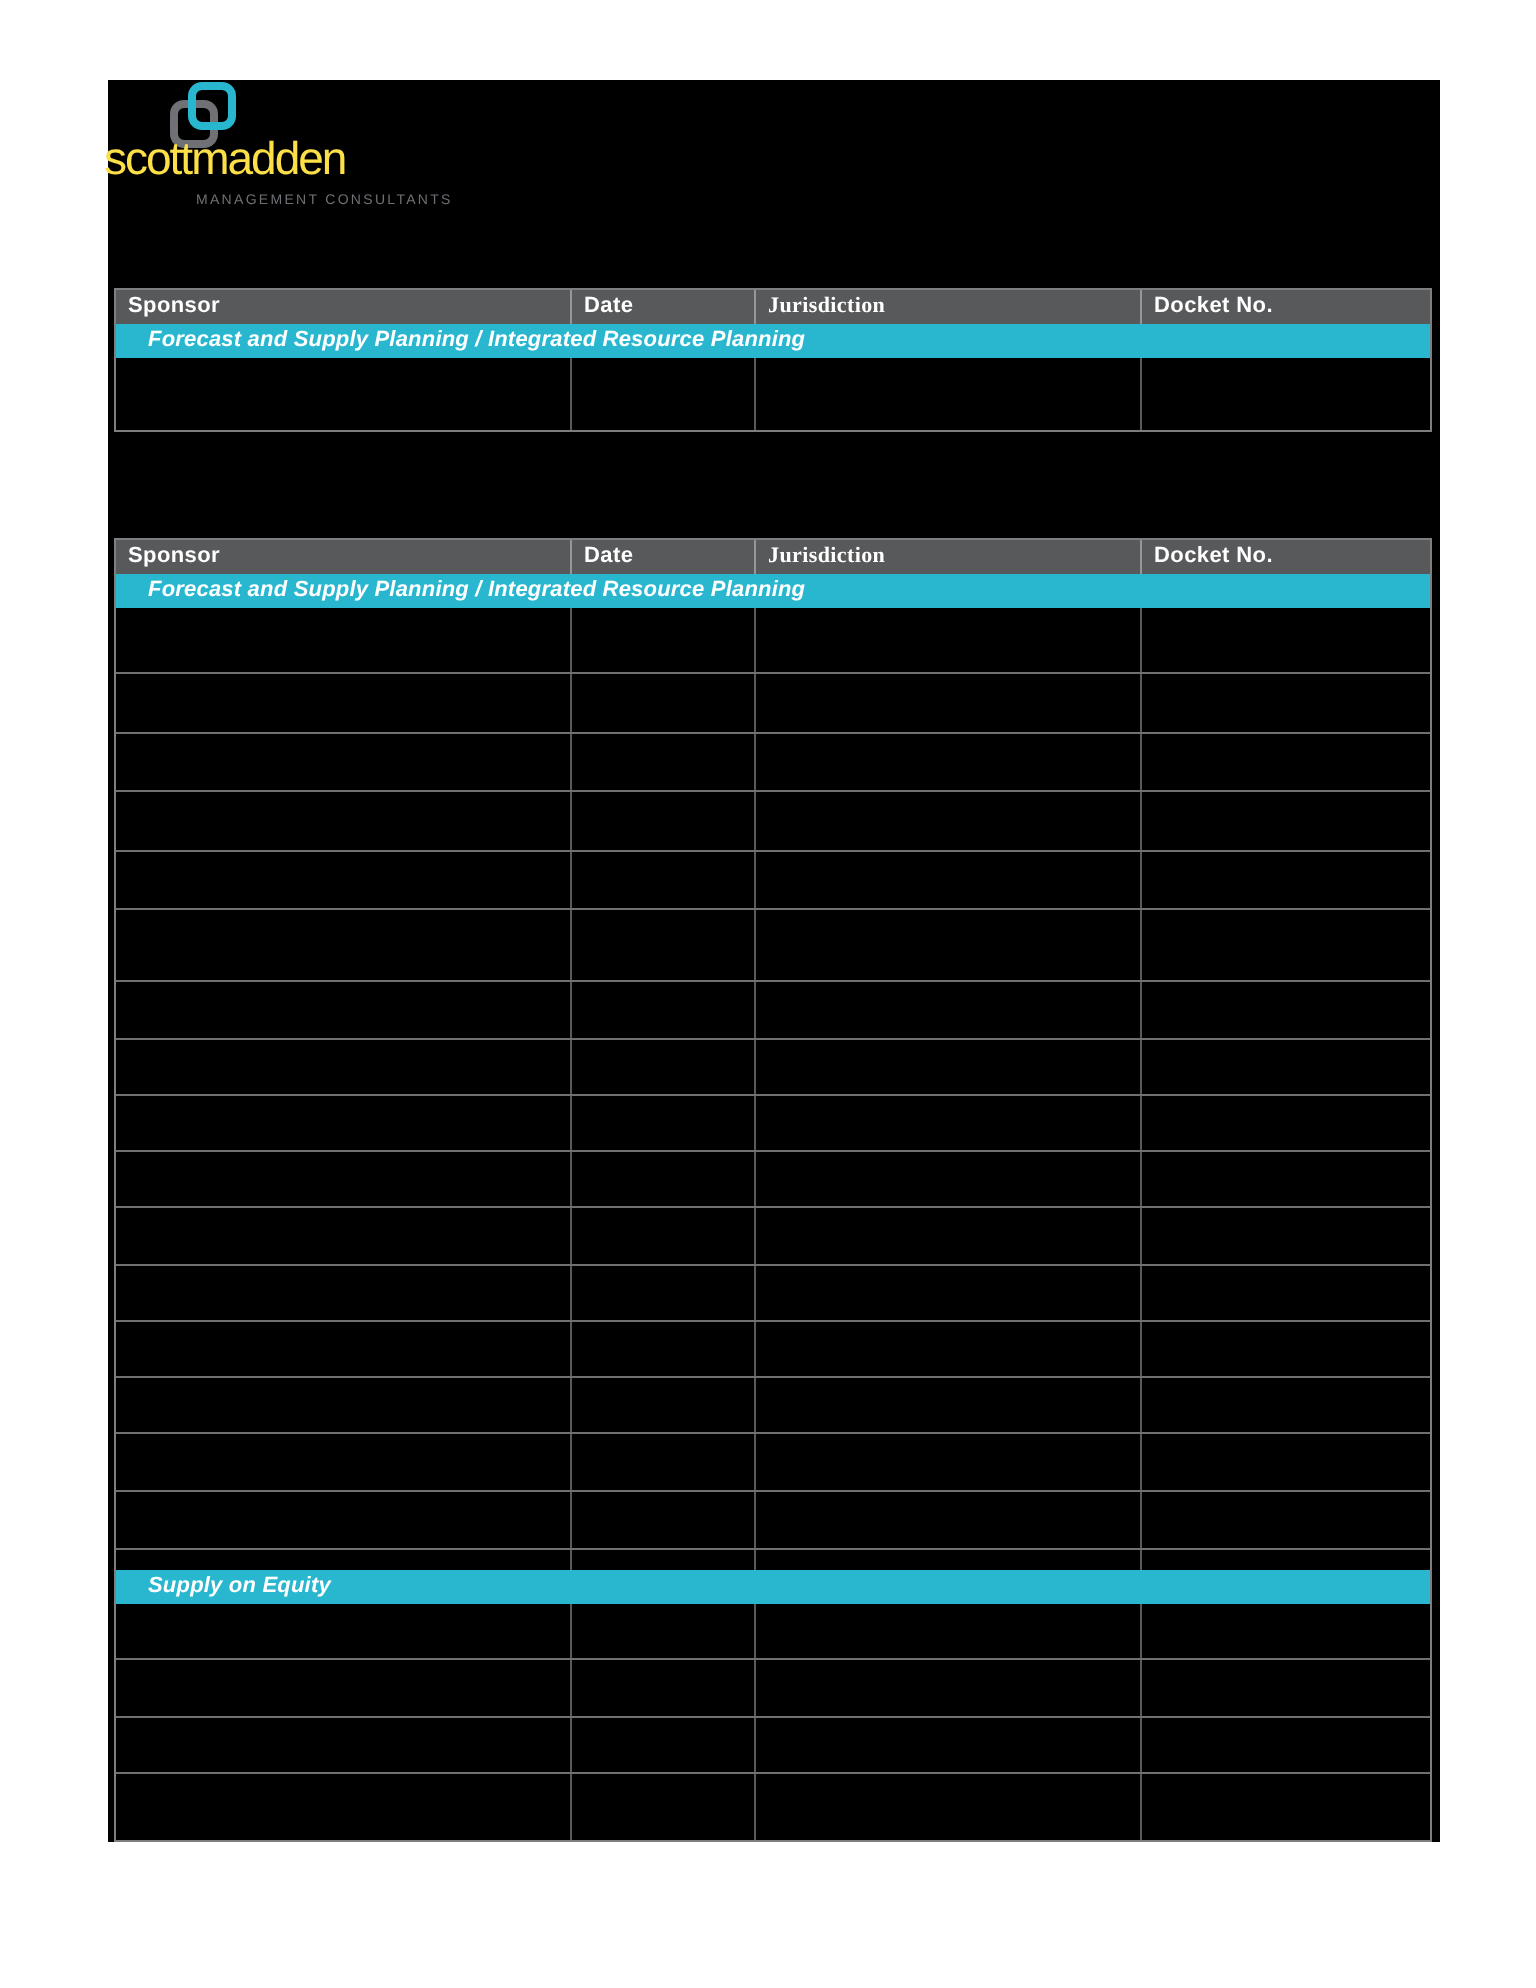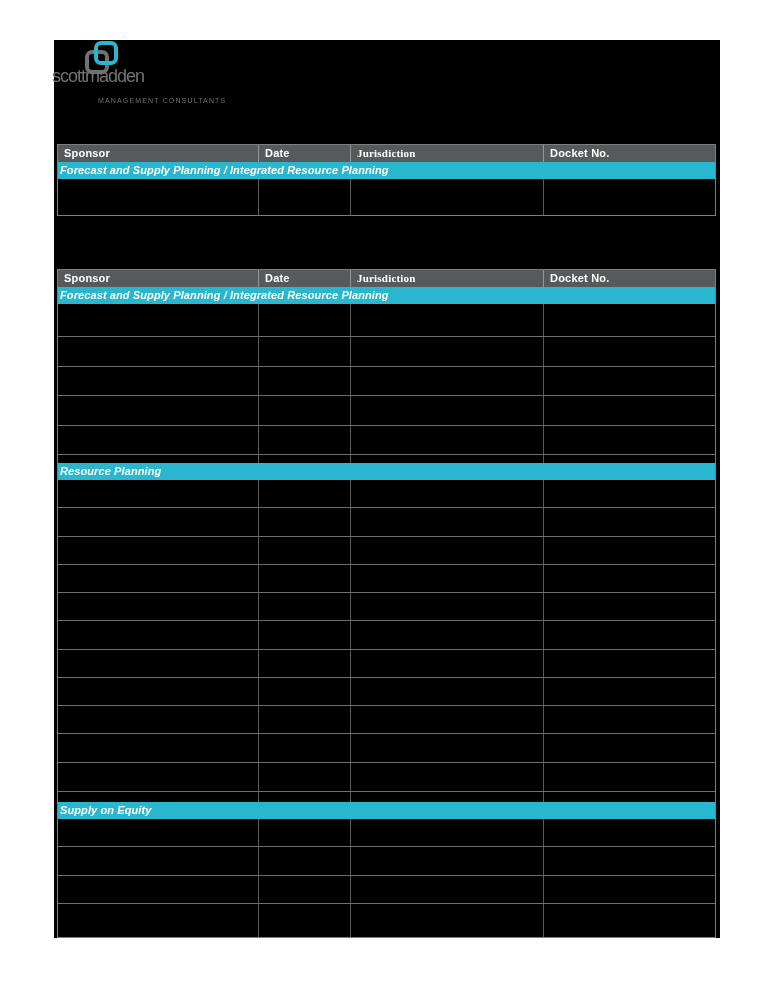--- a/index.html
+++ b/index.html
@@ -14,21 +14,21 @@
     background:#000000;
   }
   
   .logo-area { position:relative; height:104px; }
   .logo-icon { position:absolute; left:26px; top:0; width:46px; height:38px; }
   .sq { position:absolute; box-sizing:border-box; border-radius:7px; background:transparent; }
   .sq-gray { left:5px; top:10px; width:24px; height:24px; border:4px solid #6f7174; }
   .sq-teal { left:14px; top:1px; width:24px; height:24px; border:4px solid #28b7cf; }
   .wordmark {
     position:absolute; left:-2px; top:26px;
-    font-size:18px; font-weight:400; letter-spacing:-1px; color:#737373;
+    font-size:23px; font-weight:400; letter-spacing:-1px; color:#fde047;
     white-space:nowrap;
   }
   .tagline {
     position:absolute; left:44px; top:57px;
     font-size:7px; letter-spacing:1.15px; color:#6e7175;
     white-space:nowrap;
   }
   
   .dtable {
     margin-left:3px; width:659px;
@@ -41,29 +41,29 @@
   .hcell {
     box-sizing:border-box; padding-left:6px;
     color:#ffffff; font-weight:bold; font-size:11px; line-height:17px;
     letter-spacing:0.2px; border-right:1px solid #96979a;
     overflow:hidden; white-space:nowrap;
   }
   .hcell:last-child { border-right:none; }
   .band {
     height:17px; background:#28b7cf;
     color:#ffffff; font-weight:bold; font-style:italic;
-    font-size:11px; line-height:17px; padding-left:2px;
+    font-size:11px; line-height:17px; padding-left:16px;
     letter-spacing:0.1px; white-space:nowrap; overflow:hidden;
   }
   .body-row { border-bottom:1px solid #6f7071; }
   .body-row.sliver { border-bottom:none; }
   .dtable .trow:last-child { border-bottom:none; }
   .cell { box-sizing:border-box; border-right:1px solid #595a5c; }
   .cell:last-child { border-right:none; }
-  .c0 { width:201px; } .c1 { width:92px; } .c2 { width:193px;font-family:Liberation Serif, serif; } .c3 { flex:1; }
+  .c0 { width:228px; } .c1 { width:92px; } .c2 { width:193px;font-family:Liberation Serif, serif; } .c3 { flex:1; }
 </style>
 </head>
 <body>
 
 <div class="sheet">
 
   <div class="logo-area">
     <div class="logo-icon">
       <div class="sq sq-gray"></div>
       <div class="sq sq-teal"></div>
@@ -127,21 +127,20 @@
         <div class="cell c1"></div>
         <div class="cell c2"></div>
         <div class="cell c3"></div>
       </div>
       <div class="trow body-row sliver" style="height: 8px;">
         <div class="cell c0"></div>
         <div class="cell c1"></div>
         <div class="cell c2"></div>
         <div class="cell c3"></div>
       </div>
-      <div class="trow band">Resource Planning</div>
       <div class="trow body-row" style="height: 28px;">
         <div class="cell c0"></div>
         <div class="cell c1"></div>
         <div class="cell c2"></div>
         <div class="cell c3"></div>
       </div>
       <div class="trow body-row" style="height: 29px;">
         <div class="cell c0"></div>
         <div class="cell c1"></div>
         <div class="cell c2"></div>

